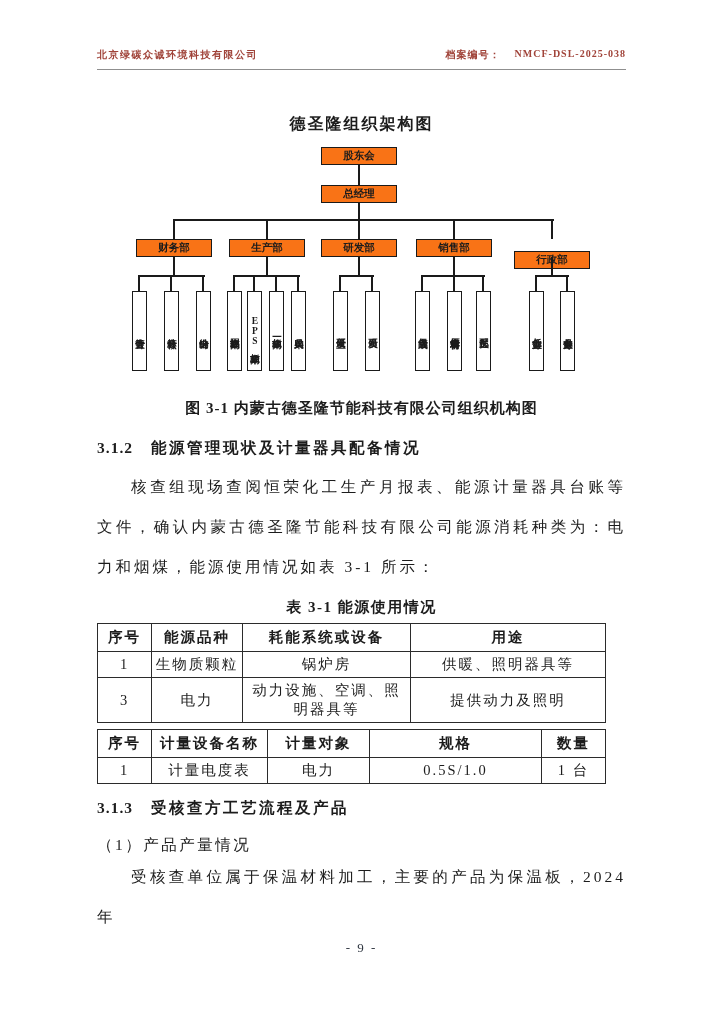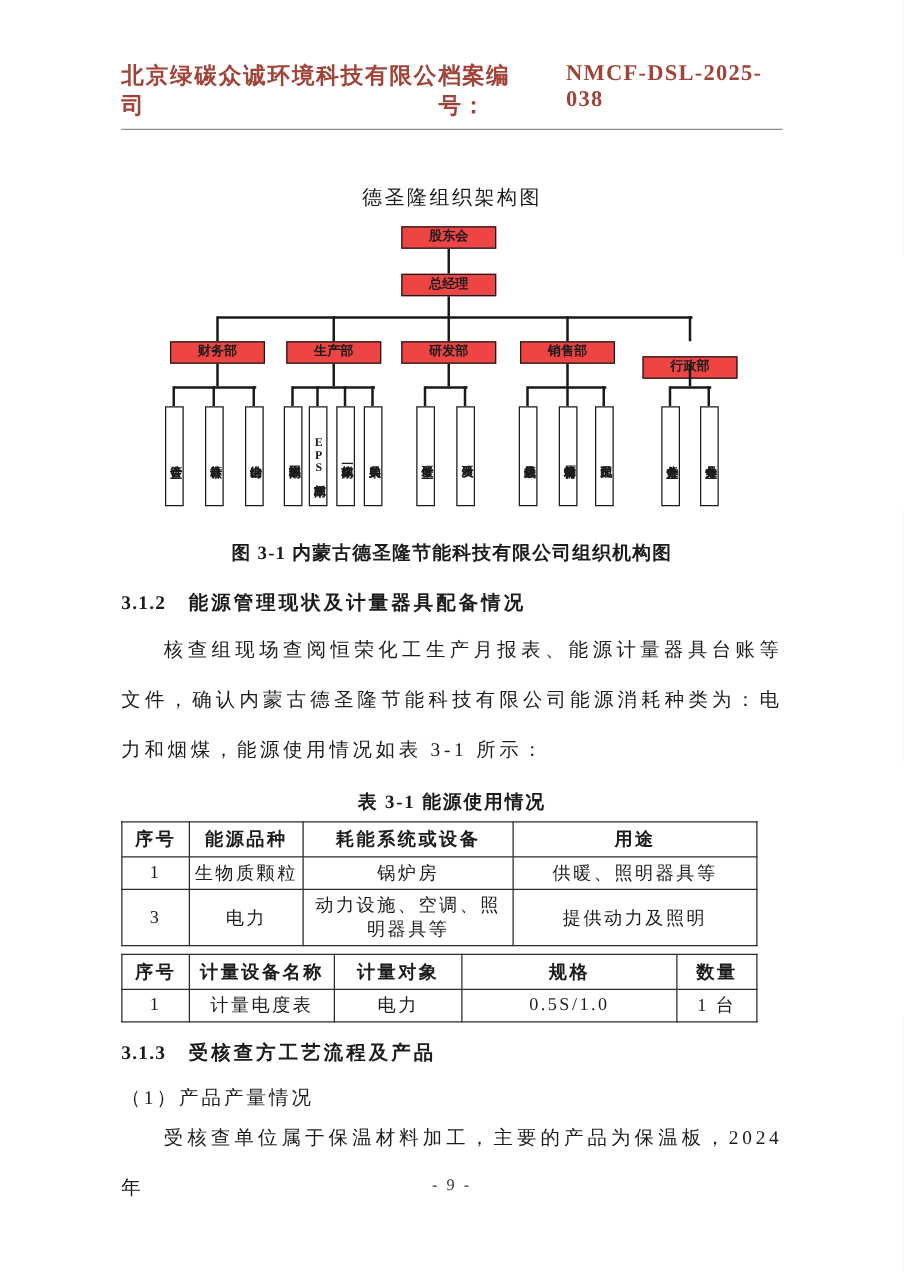--- a/index.html
+++ b/index.html
@@ -6,28 +6,28 @@
   .page{
     position:relative;width:723px;height:1024px;margin:0 auto;background:#ffffff;
     font-family:"Liberation Serif","DejaVu Serif",serif;color:#1c1c1c;overflow:hidden;
     box-sizing:border-box;
   }
   .content{margin:0 97px;}
   
   .hdr{
     display:flex;justify-content:space-between;align-items:flex-start;
     padding-top:48px;padding-bottom:7px;border-bottom:1px solid #8f8f8f;
-    font-size:18px;font-weight:600;letter-spacing:1.5px;color:#a04339;
+    font-size:10px;font-weight:600;letter-spacing:1.5px;color:#a04339;
   }
   .hdr .right{display:flex;gap:14px;letter-spacing:1px;}
   
-  .chart-title{margin-top:44px;text-align:center;font-weight:normal;font-size:16px;letter-spacing:2px;}
+  .chart-title{margin-top:44px;text-align:center;font-weight:bold;font-size:16px;letter-spacing:2px;}
   .orgchart{position:relative;height:240px;margin-top:4px;}
   .obox{
-    position:absolute;box-sizing:border-box;border:1.5px solid #1a1a1a;background:#ef4444;
+    position:absolute;box-sizing:border-box;border:1.5px solid #1a1a1a;background:#f97316;
     width:76px;height:18px;font-size:10.5px;font-weight:bold;text-align:center;line-height:15px;
   }
   .vbox{
     position:absolute;box-sizing:border-box;border:1.5px solid #1a1a1a;background:#fff;
     width:15px;height:80px;top:152px;
     writing-mode:vertical-rl;text-orientation:upright;text-align:center;
     font-size:9.5px;font-weight:bold;line-height:12px;padding:2px 0;
   }
   .vline,.hline{position:absolute;background:#1a1a1a;}
   .vline{width:2px;}

